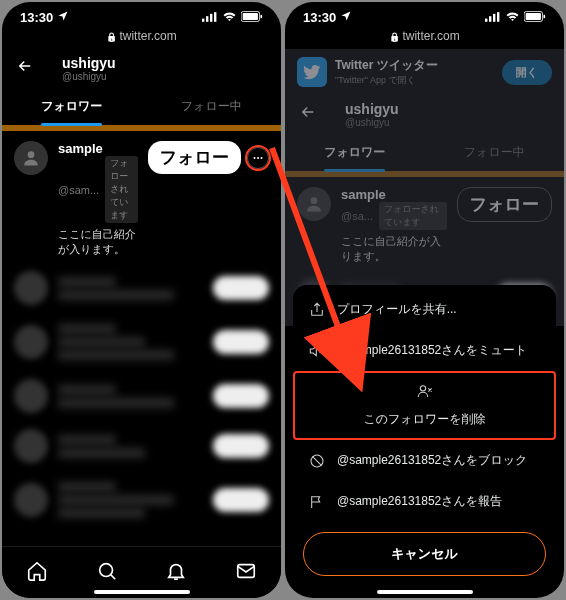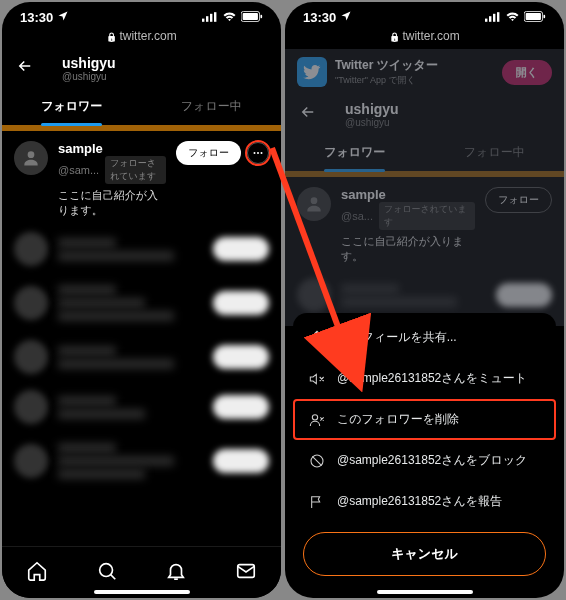--- a/index.html
+++ b/index.html
@@ -87,21 +87,21 @@
   .handle { font-size: 11px; color: #777; }
   .badge {
     font-size: 9px; color: #888;
     background: #222;
     padding: 1px 5px; border-radius: 3px;
   }
   .bio { font-size: 11px; color: #ddd; margin-top: 4px; }
   .row-actions { display: flex; align-items: center; gap: 6px; flex-shrink: 0; }
   .follow-btn {
     background: #fff; color: #000;
-    font-size: 10px; font-weight: 400;
+    font-size: 17px; font-weight: 700;
     padding: 5px 12px; border-radius: 14px;
     border: none;
   }
   .follow-btn.outline {
     background: transparent; color: #fff;
     border: 1px solid #555;
   }
   .more-btn {
     width: 22px; height: 22px;
     border-radius: 50%;
@@ -140,21 +140,21 @@
   .app-icon {
     width: 30px; height: 30px; border-radius: 6px;
     background: #1d9bf0;
     display: flex; align-items: center; justify-content: center;
   }
   .app-icon svg { width: 18px; height: 18px; fill: #fff; }
   .app-text { flex:1; }
   .app-text .t1 { font-size: 12px; font-weight: 700; }
   .app-text .t2 { font-size: 9px; color: #888; }
   .open-btn {
-    background: #be185d; color: #fff;
+    background: #0369a1; color: #fff;
     font-size: 11px; font-weight: 700;
     padding: 5px 14px; border-radius: 14px; border: none;
   }
   .phone.right { background: #000; }
   .dim-overlay {
     position: absolute; inset: 0;
     background: rgba(45,50,58,0.55);
     pointer-events: none;
   }
   .dim-wrap { position: relative; }
@@ -171,20 +171,21 @@
     display: flex; align-items: center; gap: 12px;
     padding: 12px 16px;
     font-size: 12px;
     color: #e7e9ea;
   }
   .sheet-item svg { width: 16px; height: 16px; fill: none; stroke: #ccc; stroke-width: 1.6; }
   .sheet-highlight {
     outline: 2px solid #ff3b1f;
     outline-offset: -2px;
     border-radius: 4px;
+    flex-direction: column;
   }
   .cancel-btn {
     margin: 10px 10px 0;
     padding: 12px 0;
     text-align: center;
     font-size: 13px;
     font-weight: 700;
     border: 1px solid #f97316;
     border-radius: 22px;
   }

